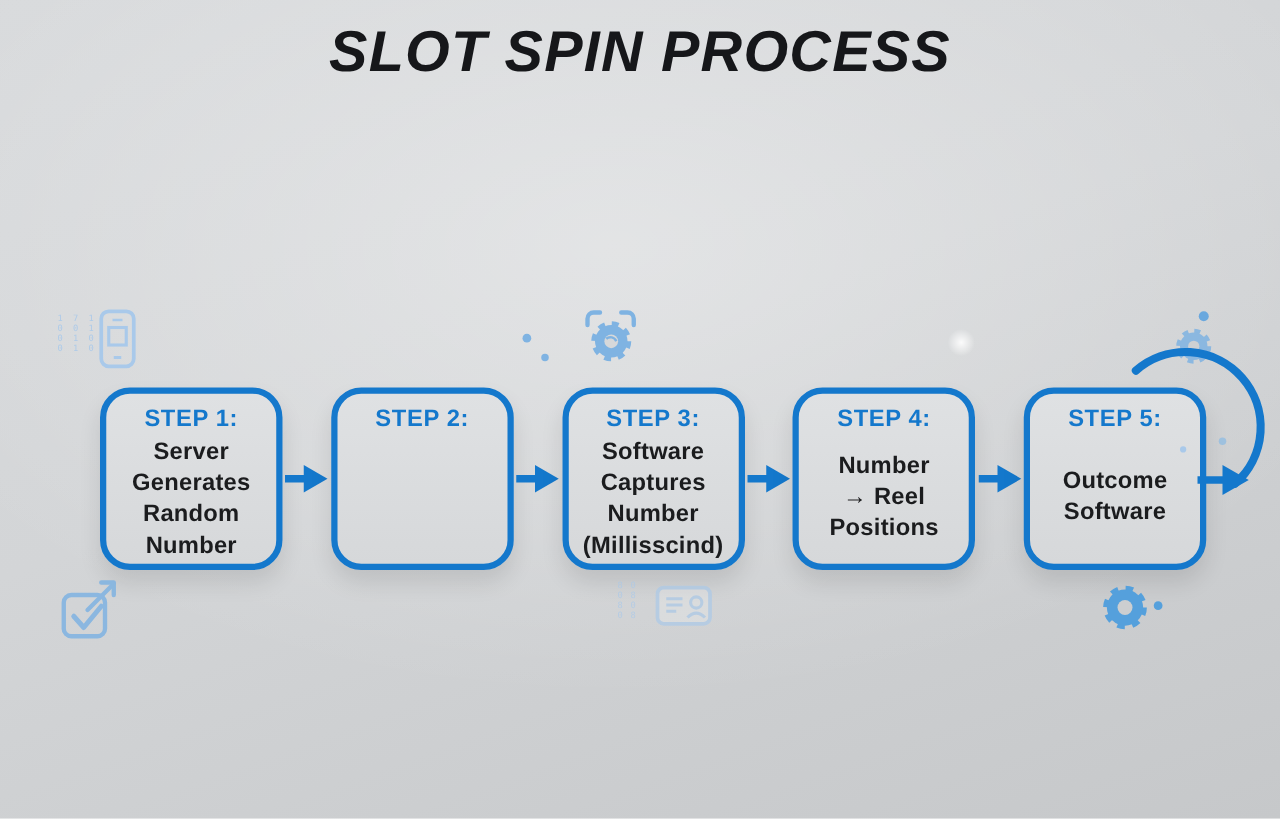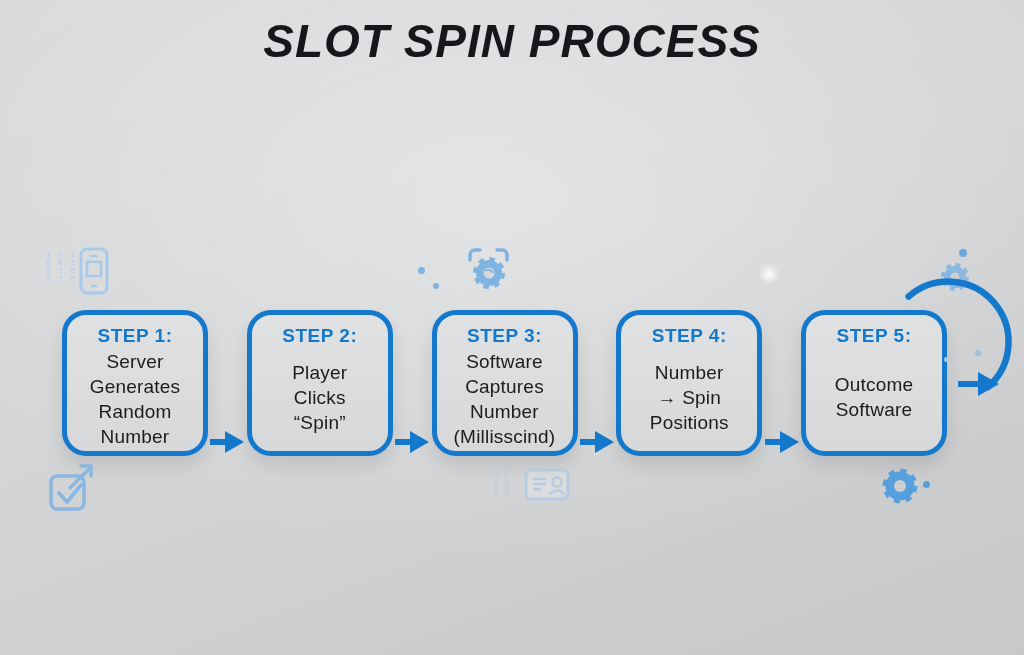--- a/index.html
+++ b/index.html
@@ -9,41 +9,41 @@
     background:
       radial-gradient(ellipse 900px 520px at 48% 30%, rgba(255,255,255,0.35), rgba(255,255,255,0) 70%),
       linear-gradient(160deg,#d8dadc 0%,#d3d5d7 45%,#c6c8ca 100%);
   }
   .title{
     position:absolute;top:14px;left:0;width:100%;margin:0;
     text-align:center;font-size:46px;font-weight:bold;font-style:italic;
     letter-spacing:1px;color:#16171a;
   }
   .flow{
-    position:absolute;left:62px;top:310px;width:885px;height:146px;
-    display:flex;align-items:flex-end;
+    position:absolute;left:80px;top:310px;width:885px;height:146px;
+    display:flex;align-items:center;
   }
   .step-box{
     flex:0 0 146px;box-sizing:border-box;height:146px;
     border:5px solid var(--accent,#1478cc);border-radius:24px;
     background:linear-gradient(180deg,#dfe1e3 0%,#d6d8da 100%);
     box-shadow:0 10px 18px rgba(0,0,0,0.10);
     display:flex;flex-direction:column;align-items:center;
     padding:8px 4px 6px 4px;
   }
   .step-label{
     font-size:19px;font-weight:bold;letter-spacing:0.5px;
     color:var(--accent,#1478cc);line-height:26px;
   }
   .step-body{
     flex:1;display:flex;flex-direction:column;justify-content:center;
     align-items:center;width:100%;
   }
   .step-line{
-    font-size:19px;font-weight:normal;color:#1b1c1e;line-height:25px;
+    font-size:19px;font-weight:bold;color:#1b1c1e;line-height:25px;
     text-align:center;letter-spacing:0.2px;white-space:nowrap;
   }
   .gap{flex:1;display:flex;align-items:center;justify-content:center;}
   .flow-arrow{color:var(--accent,#1478cc);display:block;}
   .decor{position:absolute;}
   .icon-light{color:var(--icon-light,#a9c9ea);}
   .icon-medium{color:var(--icon-medium,#7fb3e2);}
   .icon-strong{color:var(--icon-strong,#55a0dc);}
   .accent{color:var(--accent,#1478cc);}
   .binary{
@@ -111,25 +111,20 @@
 
     <div class="gap">
       <svg class="flow-arrow" width="38" height="28" viewBox="0 0 38 28">
         <line x1="2" y1="14" x2="21" y2="14" stroke="currentColor" stroke-width="6"></line>
         <polygon points="17,3 36,14 17,25" fill="currentColor"></polygon>
       </svg>
     </div>
 
     <section class="step-box">
       <div class="step-label">STEP 2:</div>
-      <div class="step-body">
-        <div class="step-line">Player</div>
-        <div class="step-line">Clicks</div>
-        <div class="step-line">“Spin”</div>
-      </div>
     </section>
 
     <div class="gap">
       <svg class="flow-arrow" width="38" height="28" viewBox="0 0 38 28">
         <line x1="2" y1="14" x2="21" y2="14" stroke="currentColor" stroke-width="6"></line>
         <polygon points="17,3 36,14 17,25" fill="currentColor"></polygon>
       </svg>
     </div>
 
     <section class="step-box">
@@ -146,21 +141,21 @@
       <svg class="flow-arrow" width="38" height="28" viewBox="0 0 38 28">
         <line x1="2" y1="14" x2="21" y2="14" stroke="currentColor" stroke-width="6"></line>
         <polygon points="17,3 36,14 17,25" fill="currentColor"></polygon>
       </svg>
     </div>
 
     <section class="step-box">
       <div class="step-label">STEP 4:</div>
       <div class="step-body">
         <div class="step-line">Number</div>
-        <div class="step-line">→ Spin</div>
+        <div class="step-line">→ Reel</div>
         <div class="step-line">Positions</div>
       </div>
     </section>
 
     <div class="gap">
       <svg class="flow-arrow" width="38" height="28" viewBox="0 0 38 28">
         <line x1="2" y1="14" x2="21" y2="14" stroke="currentColor" stroke-width="6"></line>
         <polygon points="17,3 36,14 17,25" fill="currentColor"></polygon>
       </svg>
     </div>

